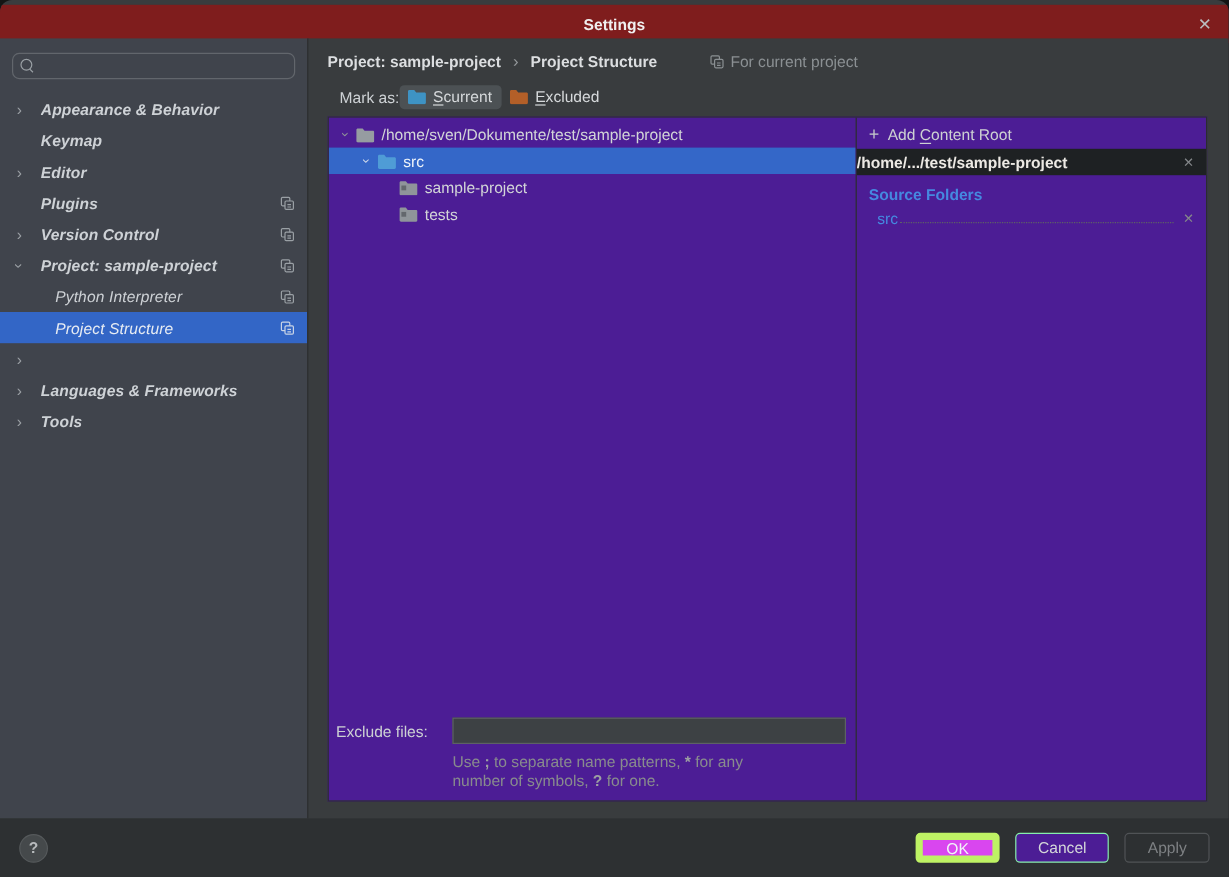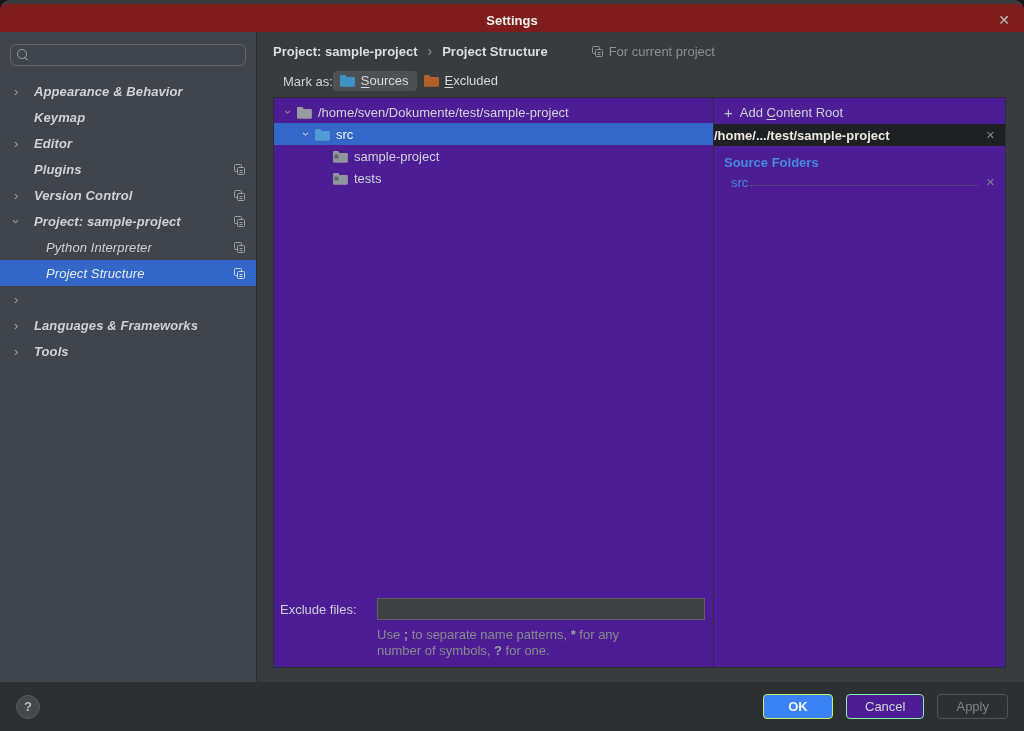--- a/index.html
+++ b/index.html
@@ -92,21 +92,21 @@
   .leader { flex:1; border-bottom:1px dotted #5e6265; margin:6px 6px 0 2px; }
 
   
   .footer { position:absolute; left:0; right:0; bottom:0; height:49px; background:#2d3032;
             display:flex; align-items:center; padding:0 16px; }
   .helpbtn { width:24px; height:24px; border-radius:50%; background:#45494b; border:1px solid #55595b;
              color:#b8bbbd; font-size:13px; font-weight:bold; cursor:pointer; }
   .fspacer { flex:1; }
   .btn { height:25px; min-width:70px; padding:0 18px; border-radius:4px; font:13px "Liberation Sans",sans-serif;
          cursor:pointer; margin-left:13px; }
-  .btn-ok { background:#3b82f6; border:1px solid #bef264; color:#f2f5f8; font-weight:bold; }
+  .btn-ok { background:#d946ef; border:6px solid #bef264; color:#f2f5f8; font-weight:normal; }
   .btn-cancel { background:#4c1d95; border:1px solid #86efac; color:#d3d6d8; }
   .btn-apply { background:transparent; border:1px solid #505356; color:#7e8184; }
 </style>
 </head>
 <body>
 
 <div class="window">
 
   <div class="titlebar">
     <span class="title">Settings</span>
@@ -216,21 +216,21 @@
     </div>
 
     <div class="markas">
       <span class="mlabel">Mark as:</span>
       <span class="chipbtn on">
         <span style="display:flex">
             <svg width="16" height="13" viewBox="0 0 16 13">
               <path d="M1 2.2c0-.7.5-1.2 1.2-1.2h4l1.6 2h6.9c.7 0 1.2.5 1.2 1.2v7.4c0 .7-.5 1.2-1.2 1.2H2.2c-.7 0-1.2-.5-1.2-1.2z" fill="#3e93c4"></path>
             </svg>
           </span>
-        <span class="flabel"><span class="u">S</span><span>ources</span></span>
+        <span class="flabel"><span class="u">S</span><span>current</span></span>
       </span>
       <span class="chipbtn">
         <span style="display:flex">
             <svg width="16" height="13" viewBox="0 0 16 13">
               <path d="M1 2.2c0-.7.5-1.2 1.2-1.2h4l1.6 2h6.9c.7 0 1.2.5 1.2 1.2v7.4c0 .7-.5 1.2-1.2 1.2H2.2c-.7 0-1.2-.5-1.2-1.2z" fill="#b35f28"></path>
             </svg>
           </span>
         <span class="flabel"><span class="u">E</span><span>xcluded</span></span>
       </span>
     </div>

